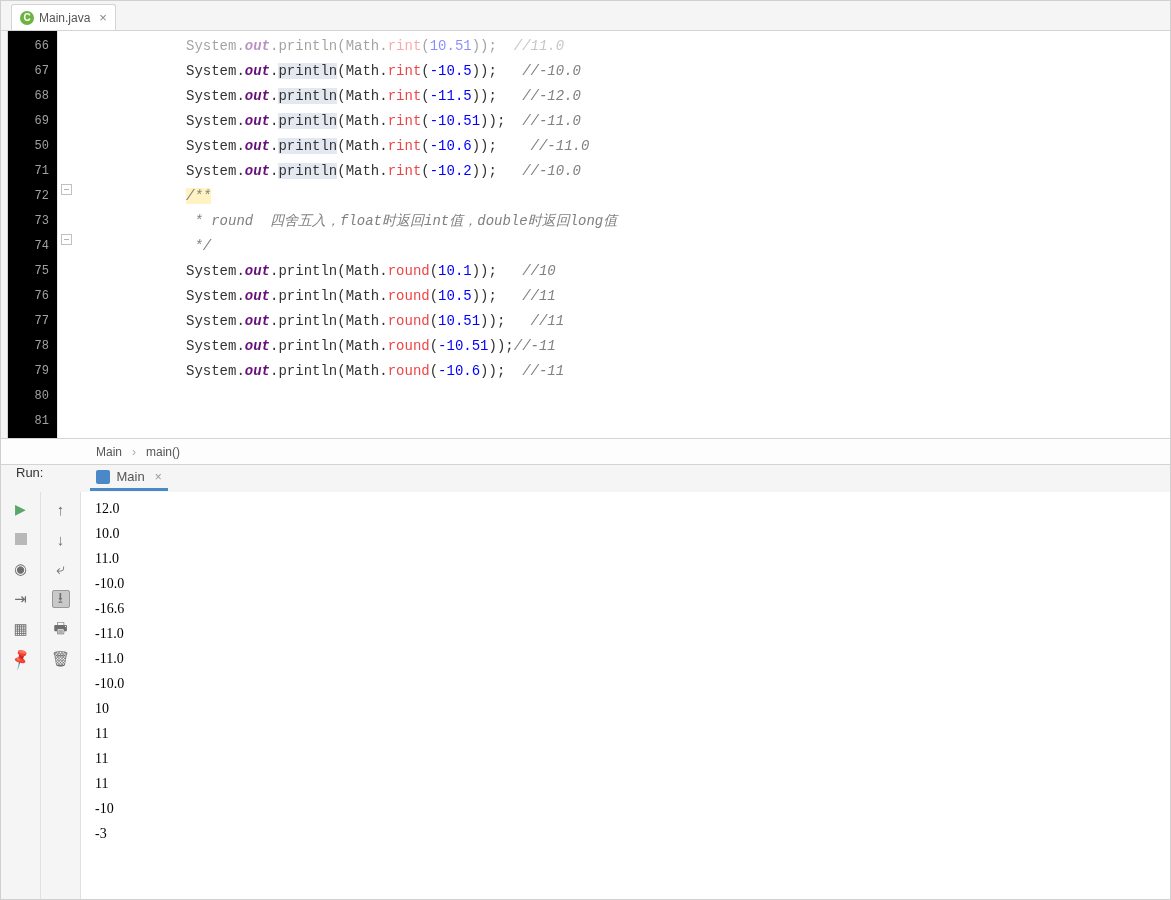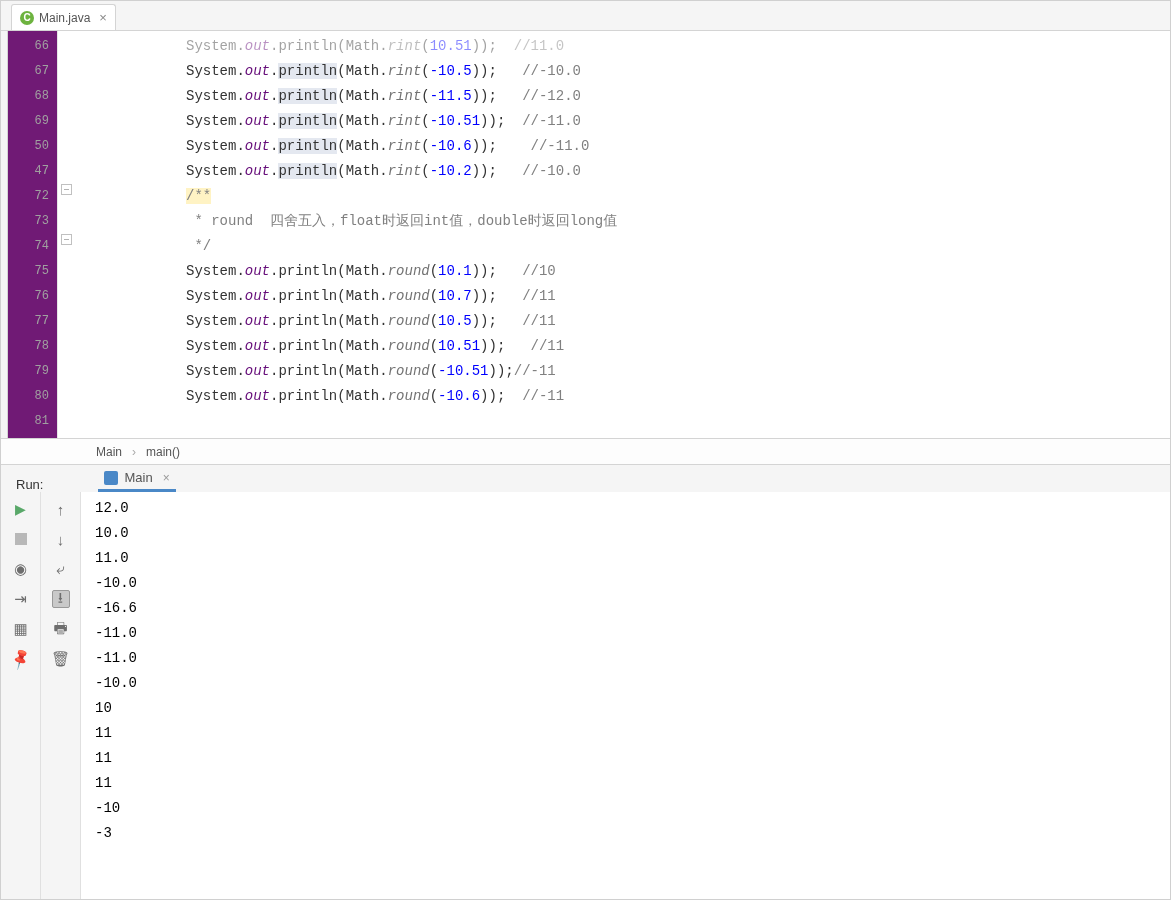--- a/index.html
+++ b/index.html
@@ -3,45 +3,45 @@
 <meta charset="utf-8">
 <style>
 *{box-sizing:border-box;margin:0;padding:0}
 body{font-family:"Segoe UI",Arial,sans-serif;font-size:13px;background:#fff;color:#333;overflow:hidden}
 .root{display:flex;flex-direction:column;width:1171px;height:900px;border:1px solid #d0d0d0}
 .tabbar{height:30px;background:#f5f5f5;border-bottom:1px solid #d4d4d4;display:flex;align-items:flex-end;padding-left:10px}
 .tab{display:flex;align-items:center;height:26px;padding:0 8px;background:#fff;border:1px solid #d4d4d4;border-bottom:none;border-radius:3px 3px 0 0;gap:5px;font-size:12px;color:#555}
 .tab-icon{width:14px;height:14px;border-radius:50%;background:#6db33f;display:flex;align-items:center;justify-content:center;color:#fff;font-size:10px;font-weight:bold}
 .tab-close{color:#888;font-size:13px;margin-left:4px;cursor:pointer}
 .editor{flex:1;display:flex;overflow:hidden;background:#fff;min-height:0}
-.gutter{width:50px;background:#701a75;color:#a0a0a0;font-family:Consolas,"Courier New",monospace;font-size:12px;text-align:right;padding:3px 8px 0 0;line-height:25px;border-right:1px solid #e6e6e6;flex-shrink:0}
+.gutter{width:50px;background:#000000;color:#a0a0a0;font-family:Consolas,"Courier New",monospace;font-size:12px;text-align:right;padding:3px 8px 0 0;line-height:25px;border-right:1px solid #e6e6e6;flex-shrink:0}
 .fold-col{width:18px;background:#fff;flex-shrink:0;position:relative}
 .fold-mark{position:absolute;left:3px;width:11px;height:11px;border:1px solid #c0c0c0;background:#fff;font-size:9px;text-align:center;line-height:9px;color:#888}
 .code{flex:1;font-family:Consolas,"Courier New",monospace;font-size:14px;line-height:25px;padding:3px 0 0 0;overflow:hidden;position:relative}
 .ln{white-space:pre;padding-left:110px}
-.field{color:#660e7a;font-style:italic;font-weight:normal}
-.stat{color:#737373;font-style:italic}
+.field{color:#660e7a;font-style:italic;font-weight:bold}
+.stat{color:#ef4444;}
 .num{color:#0000ff}
-.cmt{color:#808080;}
+.cmt{color:#808080;font-style:italic}
 .hl1{background:#e4e8f0}
 .hl2{background:#fff3c4}
 .crumbs{height:26px;border-top:1px solid #d4d4d4;background:#fdfdfd;padding-left:95px;display:flex;align-items:center;font-size:12px;color:#555;gap:10px}
 .crumb-sep{color:#aaa}
-.runbar{height:28px;background:#f5f5f5;border-top:1px solid #d4d4d4;display:flex;align-items:flex-end;padding-left:15px;gap:15px;font-size:13px}
+.runbar{height:28px;background:#f5f5f5;border-top:1px solid #d4d4d4;display:flex;align-items:flex-start;padding-left:15px;gap:7px;font-size:13px}
 .runtab{display:flex;align-items:center;gap:6px;color:#555;border-bottom:3px solid #4a88c7;padding:4px 6px;margin-left:40px}
 .runtab-icon{width:14px;height:14px;background:#4a88c7;border-radius:2px}
 .runtab-close{color:#999;font-size:12px;margin-left:4px}
 .console-wrap{flex:1;display:flex;background:#fff;min-height:0}
 .tool-col{width:40px;background:#f5f5f5;border-right:1px solid #e0e0e0;display:flex;flex-direction:column;align-items:center;padding-top:8px;gap:12px;flex-shrink:0}
 .tool-col2{border-right:1px solid #e0e0e0}
 .ticon{width:18px;height:18px;display:flex;align-items:center;justify-content:center;color:#6e6e6e;font-size:15px;cursor:pointer}
 .play{color:#59a869;font-size:14px}
 .stop{width:12px;height:12px;background:#b8b8b8}
 .wrap-active{background:#c9c9c9;border:1px solid #999;border-radius:2px;padding:2px}
-.console{flex:1;font-family:Liberation Mono, monospace;font-size:14px;line-height:25px;padding:4px 12px 0 14px;color:#000;overflow:auto}
+.console{flex:1;font-family:Liberation Serif, serif;font-size:14px;line-height:25px;padding:4px 12px 0 14px;color:#000;overflow:auto}
 .console .cl{white-space:pre}
 .edge{width:7px;background:#f5f5f5;border-right:1px solid #d4d4d4;flex-shrink:0}
 </style>
 </head>
 <body>
 
 <div class="root">
   <div class="edge-wrap" style="display:flex;flex-direction:column;flex:1;min-height:0">
 
   <div class="tabbar">
@@ -53,21 +53,21 @@
   </div>
 
   <div class="editor">
     <div class="edge"></div>
     <div class="gutter" id="gutter">
           <div>66</div>
           <div>67</div>
           <div>68</div>
           <div>69</div>
           <div>50</div>
-          <div>47</div>
+          <div>71</div>
           <div>72</div>
           <div>73</div>
           <div>74</div>
           <div>75</div>
           <div>76</div>
           <div>77</div>
           <div>78</div>
           <div>79</div>
           <div>80</div>
           <div>81</div>
@@ -81,21 +81,20 @@
           <div class="ln"><span style="opacity:.45">System.</span><span class="field" style="opacity:.45">out</span><span style="opacity:.45">.</span><span class="" style="opacity:.45">println</span><span style="opacity:.45">(Math.</span><span class="stat" style="opacity:.45">rint</span><span style="opacity:.45">(</span><span class="num" style="opacity:.45">10.51</span><span style="opacity:.45">));</span><span style="opacity:.45">  </span><span class="cmt" style="opacity:.45">//11.0</span></div>
           <div class="ln"><span>System.</span><span class="field">out</span><span>.</span><span class=" hl1">println</span><span>(Math.</span><span class="stat">rint</span><span>(</span><span class="num">-10.5</span><span>));</span><span>   </span><span class="cmt">//-10.0</span></div>
           <div class="ln"><span>System.</span><span class="field">out</span><span>.</span><span class=" hl1">println</span><span>(Math.</span><span class="stat">rint</span><span>(</span><span class="num">-11.5</span><span>));</span><span>   </span><span class="cmt">//-12.0</span></div>
           <div class="ln"><span>System.</span><span class="field">out</span><span>.</span><span class=" hl1">println</span><span>(Math.</span><span class="stat">rint</span><span>(</span><span class="num">-10.51</span><span>));</span><span>  </span><span class="cmt">//-11.0</span></div>
           <div class="ln"><span>System.</span><span class="field">out</span><span>.</span><span class=" hl1">println</span><span>(Math.</span><span class="stat">rint</span><span>(</span><span class="num">-10.6</span><span>));</span><span>    </span><span class="cmt">//-11.0</span></div>
           <div class="ln"><span>System.</span><span class="field">out</span><span>.</span><span class=" hl1">println</span><span>(Math.</span><span class="stat">rint</span><span>(</span><span class="num">-10.2</span><span>));</span><span>   </span><span class="cmt">//-10.0</span></div>
           <div class="ln"><span class="cmt hl2">/**</span></div>
           <div class="ln"><span class="cmt"> * round  四舍五入，float时返回int值，double时返回long值</span></div>
           <div class="ln"><span class="cmt"> */</span></div>
           <div class="ln"><span>System.</span><span class="field">out</span><span>.</span><span class="">println</span><span>(Math.</span><span class="stat">round</span><span>(</span><span class="num">10.1</span><span>));</span><span>   </span><span class="cmt">//10</span></div>
-          <div class="ln"><span>System.</span><span class="field">out</span><span>.</span><span class="">println</span><span>(Math.</span><span class="stat">round</span><span>(</span><span class="num">10.7</span><span>));</span><span>   </span><span class="cmt">//11</span></div>
           <div class="ln"><span>System.</span><span class="field">out</span><span>.</span><span class="">println</span><span>(Math.</span><span class="stat">round</span><span>(</span><span class="num">10.5</span><span>));</span><span>   </span><span class="cmt">//11</span></div>
           <div class="ln"><span>System.</span><span class="field">out</span><span>.</span><span class="">println</span><span>(Math.</span><span class="stat">round</span><span>(</span><span class="num">10.51</span><span>));</span><span>   </span><span class="cmt">//11</span></div>
           <div class="ln"><span>System.</span><span class="field">out</span><span>.</span><span class="">println</span><span>(Math.</span><span class="stat">round</span><span>(</span><span class="num">-10.51</span><span>));</span><span></span><span class="cmt">//-11</span></div>
           <div class="ln"><span>System.</span><span class="field">out</span><span>.</span><span class="">println</span><span>(Math.</span><span class="stat">round</span><span>(</span><span class="num">-10.6</span><span>));</span><span>  </span><span class="cmt">//-11</span></div>
           <div class="ln"></div>
         </div>
   </div>
 
   <div class="crumbs">
     <span>Main</span>

